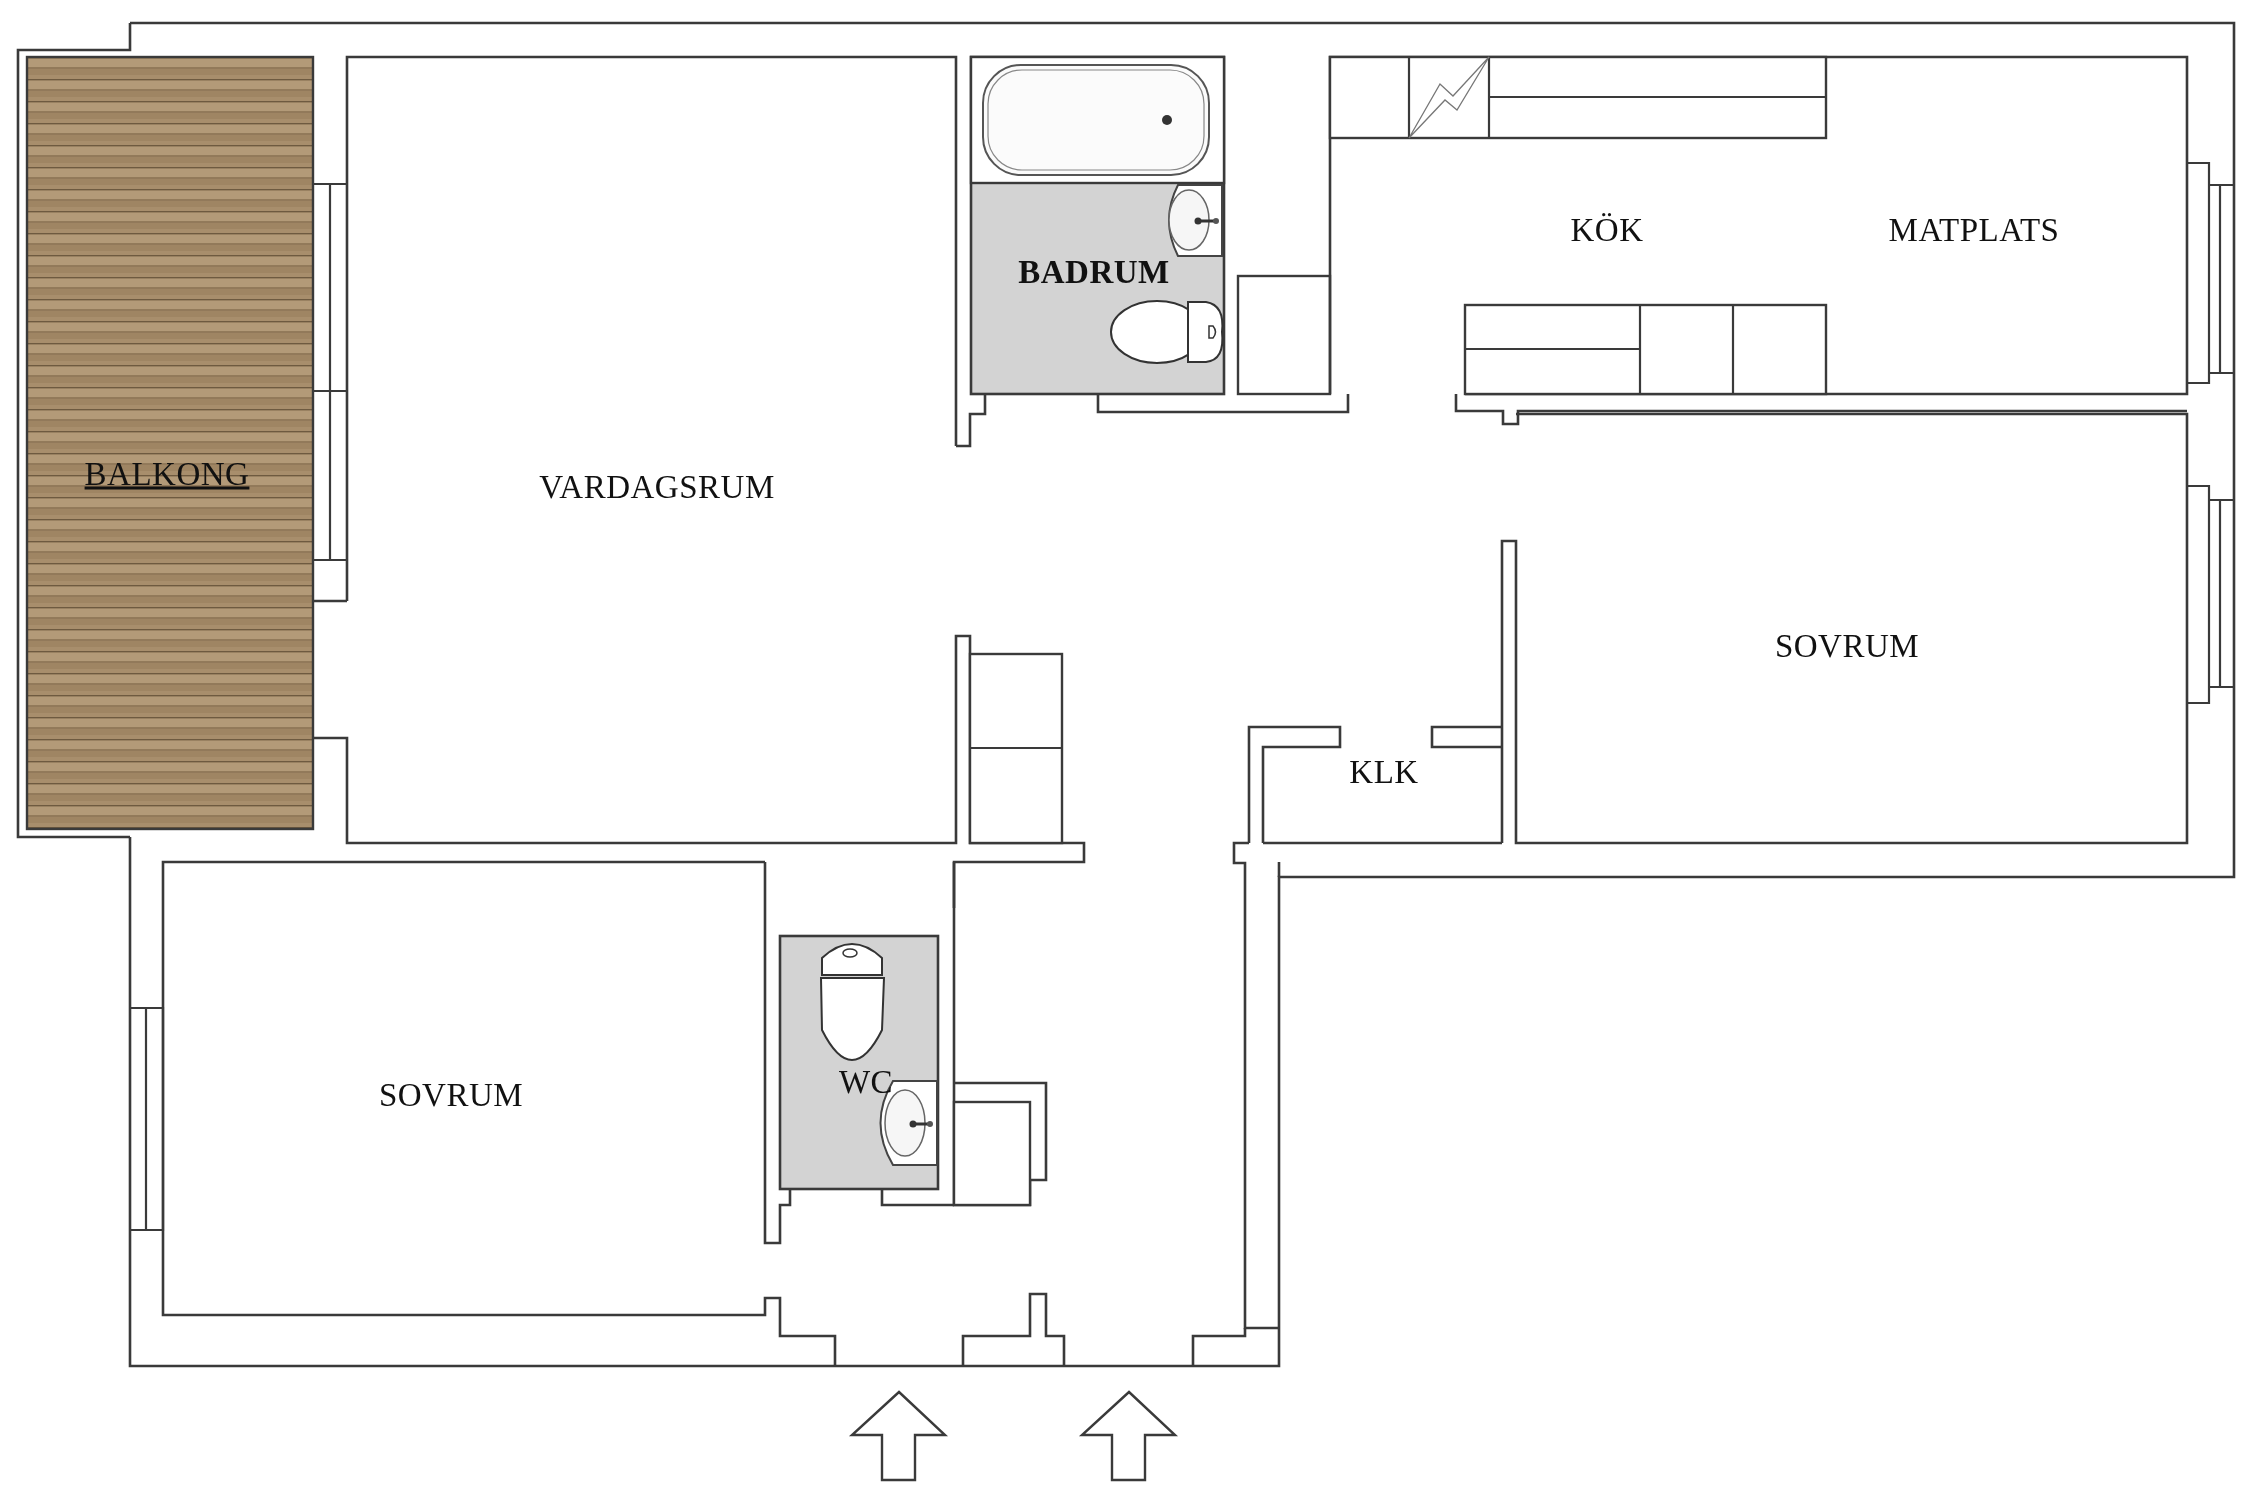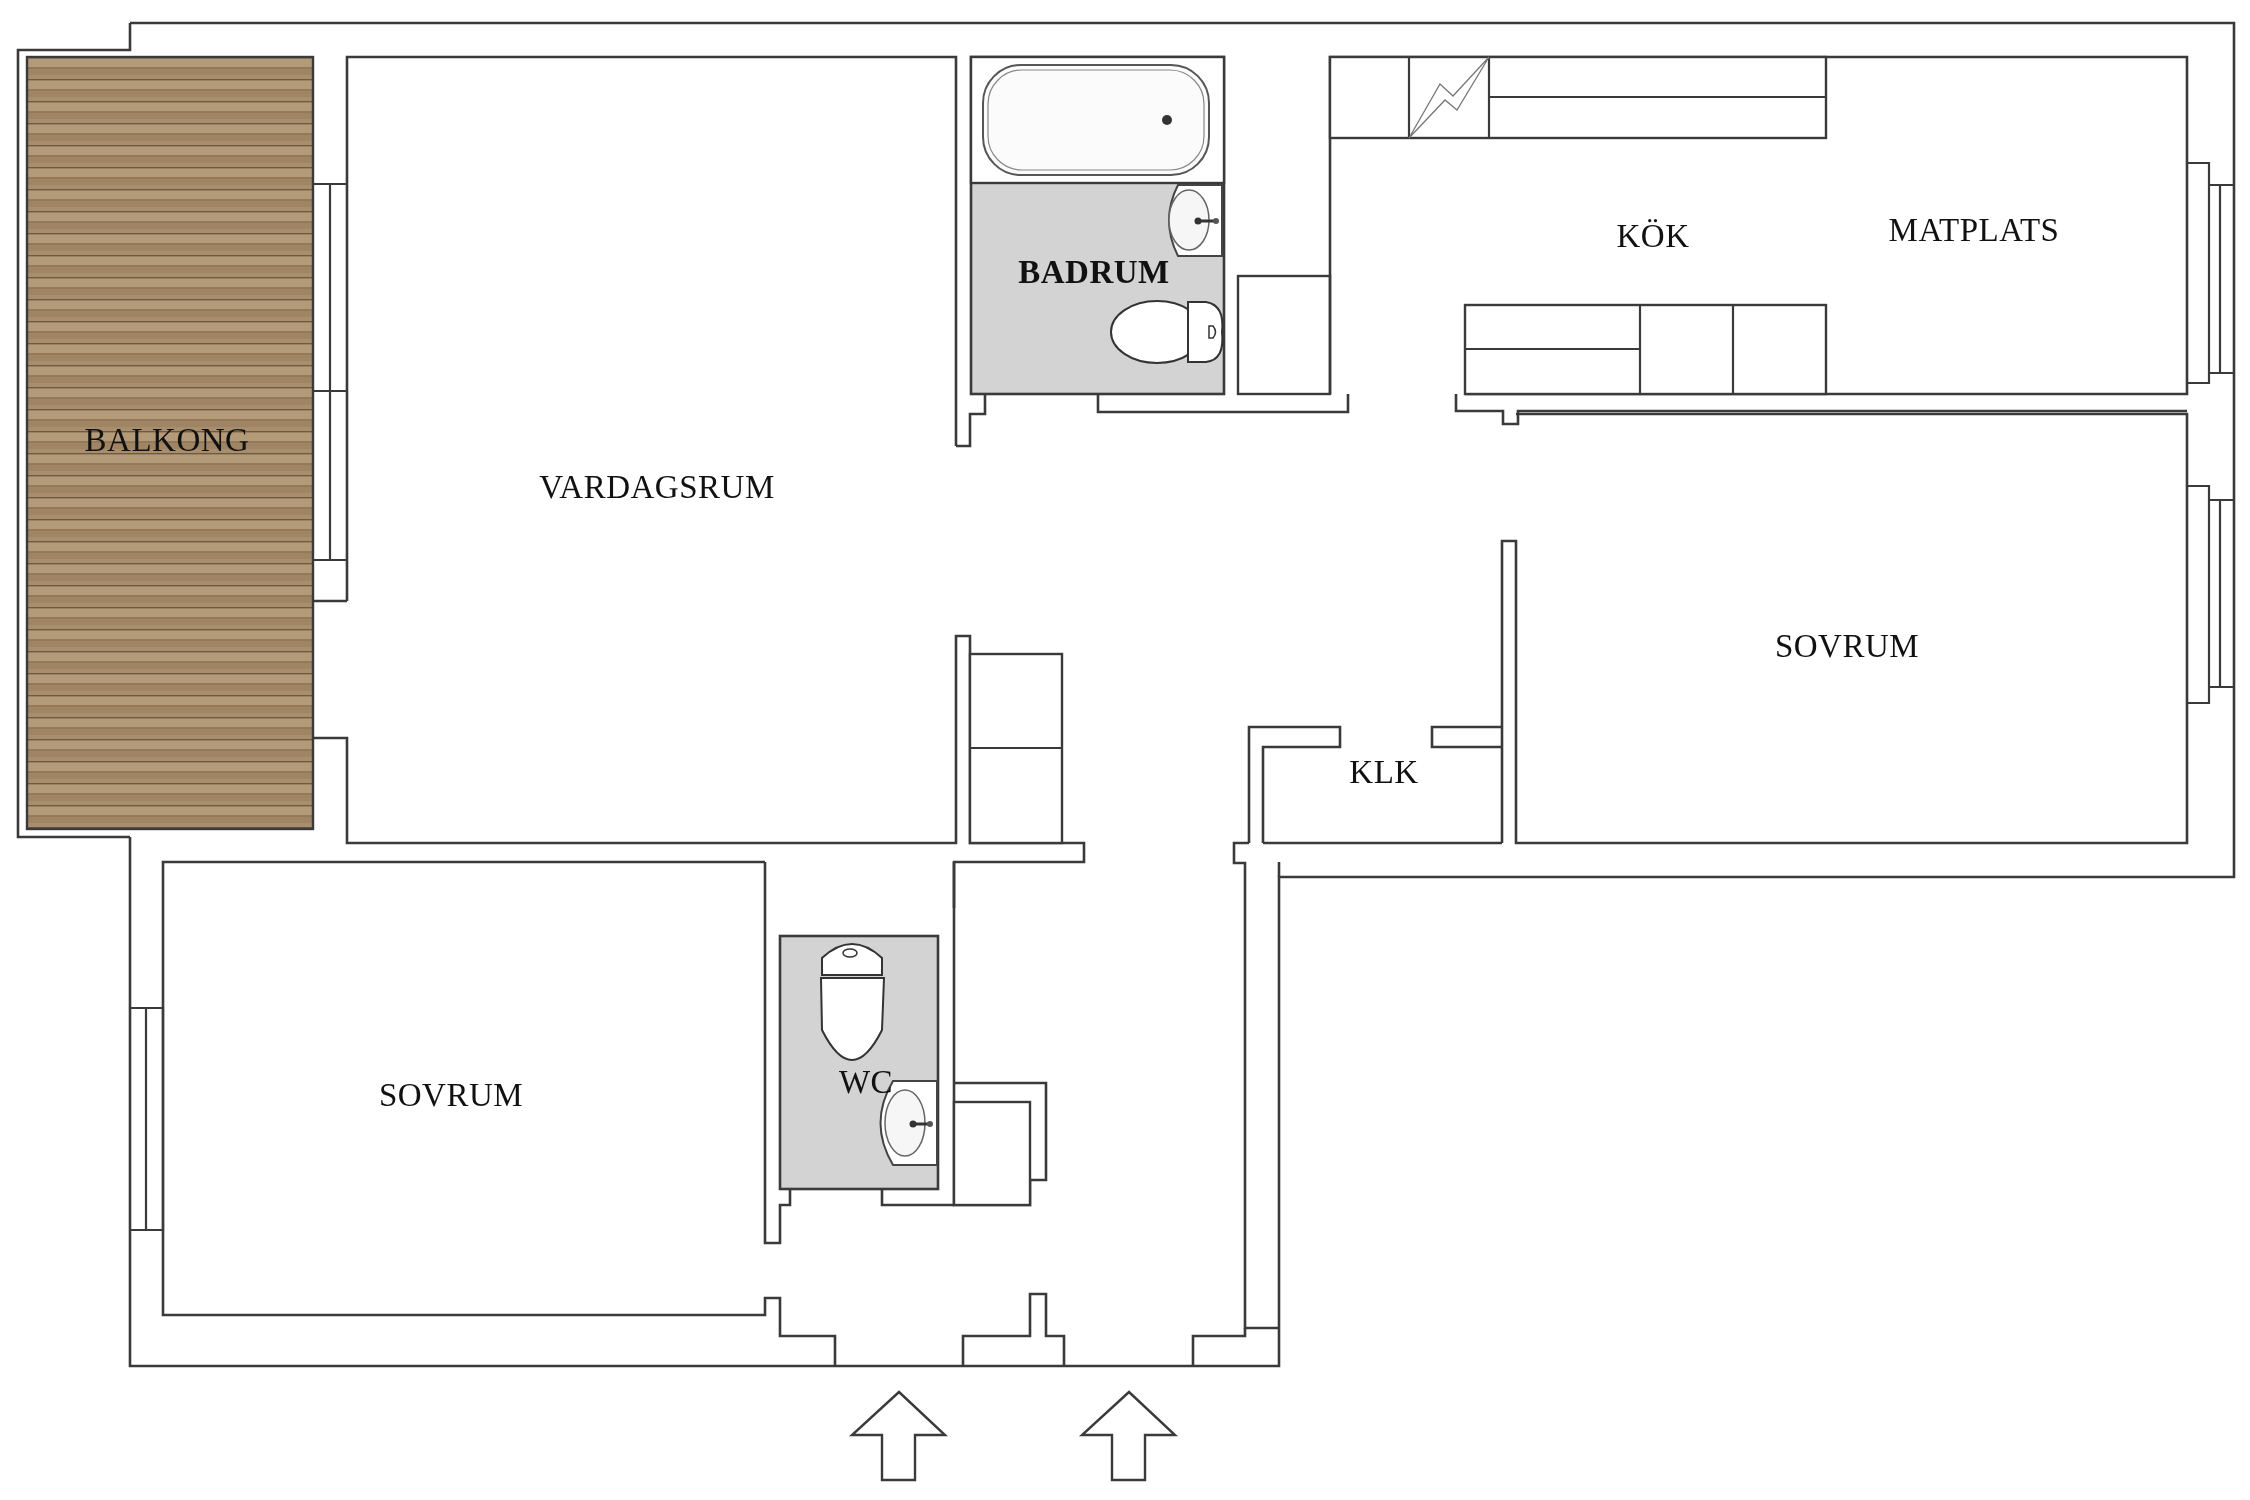--- a/index.html
+++ b/index.html
@@ -139,21 +139,21 @@
   </g>
 
   <g>
     <polygon class="arrow" points="899,1392 945,1435 915,1435 915,1480 882,1480 882,1435 852,1435"></polygon>
   </g>
   <g>
     <polygon class="arrow" points="1129,1392 1175,1435 1145,1435 1145,1480 1112,1480 1112,1435 1082,1435"></polygon>
   </g>
 </svg>
 
-<div class="label" style="left:167px; top:440px;">BALKONG</div>
+<div class="label" style="left:167px; top:474px;text-decoration:underline;">BALKONG</div>
 <div class="label" style="left:657px; top:443px;margin-top:44px;">VARDAGSRUM</div>
 <div class="label" style="left:1094px; top:272px;font-weight:bold;">BADRUM</div>
-<div class="label" style="left:1607px; top:236px;margin-left:46px;">KÖK</div>
+<div class="label" style="left:1607px; top:230px;">KÖK</div>
 <div class="label" style="left:1934px; top:230px;margin-left:40px;">MATPLATS</div>
 <div class="label" style="left:1847px; top:646px;">SOVRUM</div>
 <div class="label" style="left:1384px; top:772px;">KLK</div>
 <div class="label" style="left:830px; top:1082px;margin-left:36px;">WC</div>
 <div class="label" style="left:451px; top:1095px;">SOVRUM</div>
 
 </body></html>

